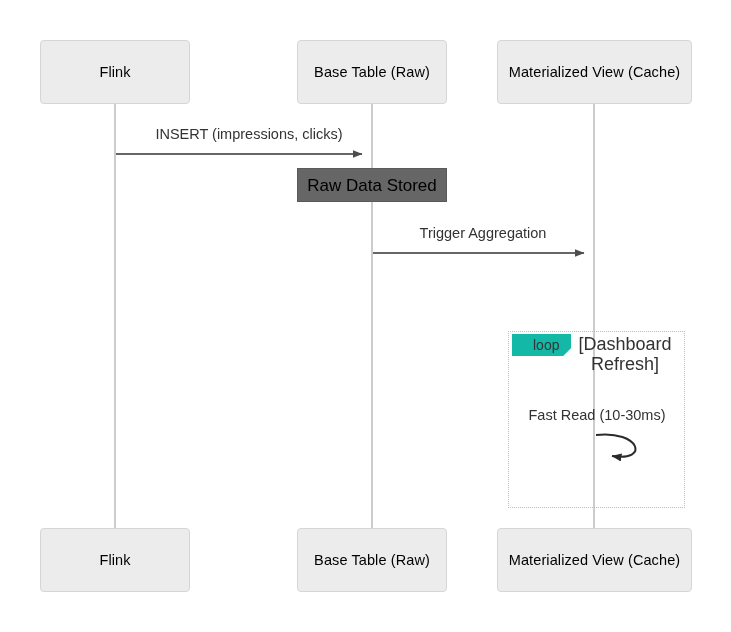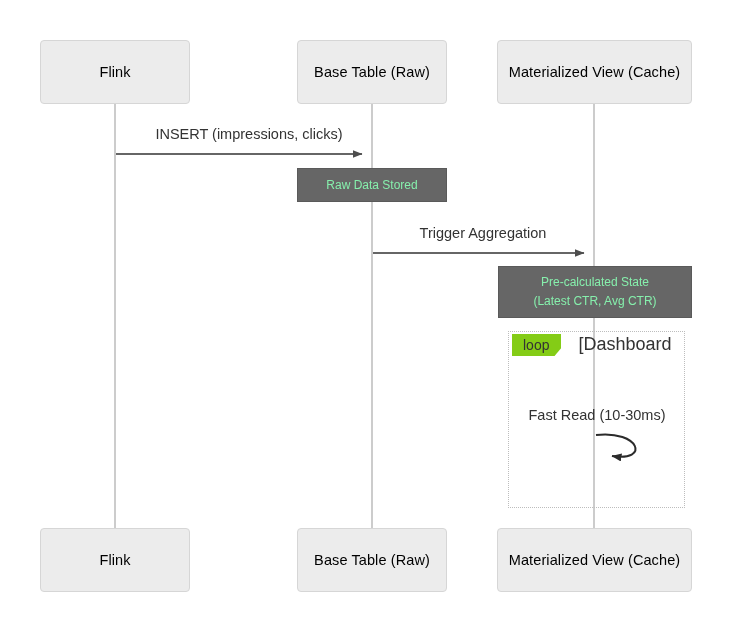--- a/index.html
+++ b/index.html
@@ -48,44 +48,44 @@
     box-sizing: border-box;
     background: #666666;
     border: 1px solid #5a5a5a;
     display: flex;
     flex-direction: column;
     align-items: center;
     justify-content: center;
     text-align: center;
   }
   .note-line {
-    font-size: 12px;
-    color: #86efac;
+    font-size: 17px;
+    color: #000000;
     line-height: 19px;
     white-space: nowrap;
   }
   .message-label {
     position: absolute;
     font-size: 14.5px;
     color: #333333;
     white-space: nowrap;
     text-align: center;
   }
   .loop-frame {
     position: absolute;
     box-sizing: border-box;
     border: 1.5px dotted #bdbdbd;
     background: transparent;
   }
   .loop-tag {
     position: absolute;
-    background: #84cc16;
+    background: #14b8a6;
     font-size: 14px;
     color: #333333;
-    padding: 3px 12px 3px 11px;
+    padding: 3px 12px 3px 21px;
     line-height: 16px;
     -webkit-clip-path: polygon(0 0, 100% 0, 100% 62%, 86% 100%, 0 100%);
     clip-path: polygon(0 0, 100% 0, 100% 62%, 86% 100%, 0 100%);
   }
   .loop-condition {
     position: absolute;
     font-size: 18px;
     color: #333333;
     text-align: center;
     line-height: 20px;
@@ -118,20 +118,21 @@
       <line x1="373" y1="253" x2="584" y2="253" stroke="#666666" stroke-width="2" marker-end="url(#arrowhead)"></line>
 
       <path d="M 596,435 C 640,430 650,462 612,456" fill="none" stroke="#2b2b2b" stroke-width="2" marker-end="url(#arrowhead-left)"></path>
     </g>
   </svg>
 
   <div class="loop-frame" style="left:508px; top:331px; width:177px; height:177px;"></div>
   <div class="loop-tag" style="left:512px; top:334px;">loop</div>
   <div class="loop-condition" style="left:566px; top:334px; width:118px;">
     <div>[Dashboard</div>
+    <div>Refresh]</div>
   </div>
 
   <div class="participant-box" style="left:40px; top:40px; width:150px; height:64px;">
     <span class="participant-label">Flink</span>
   </div>
 
   <div class="participant-box" style="left:297px; top:40px; width:150px; height:64px;">
     <span class="participant-label">Base Table (Raw)</span>
   </div>
 
@@ -154,18 +155,14 @@
   <div class="message-label" style="left:373px; top:225px; width:220px;">Trigger Aggregation</div>
 
   <div class="message-label" style="left:119px; top:126px; width:260px;">INSERT (impressions, clicks)</div>
 
   <div class="message-label" style="left:513px; top:407px; width:168px;">Fast Read (10-30ms)</div>
 
   <div class="note-box" style="left:297px; top:168px; width:150px; height:34px;">
     <div class="note-line">Raw Data Stored</div>
   </div>
 
-  <div class="note-box" style="left:498px; top:266px; width:194px; height:52px;">
-    <div class="note-line">Pre-calculated State</div>
-    <div class="note-line">(Latest CTR, Avg CTR)</div>
-  </div>
 
 </div>
 
 </body></html>

